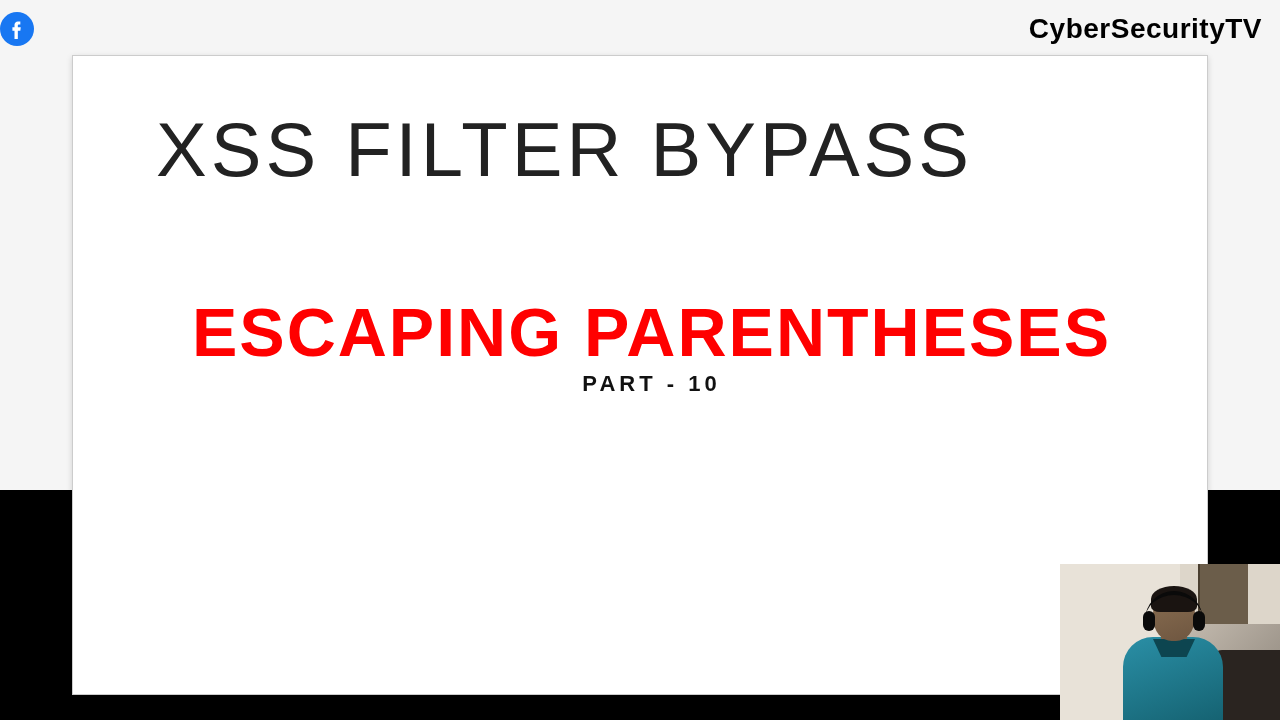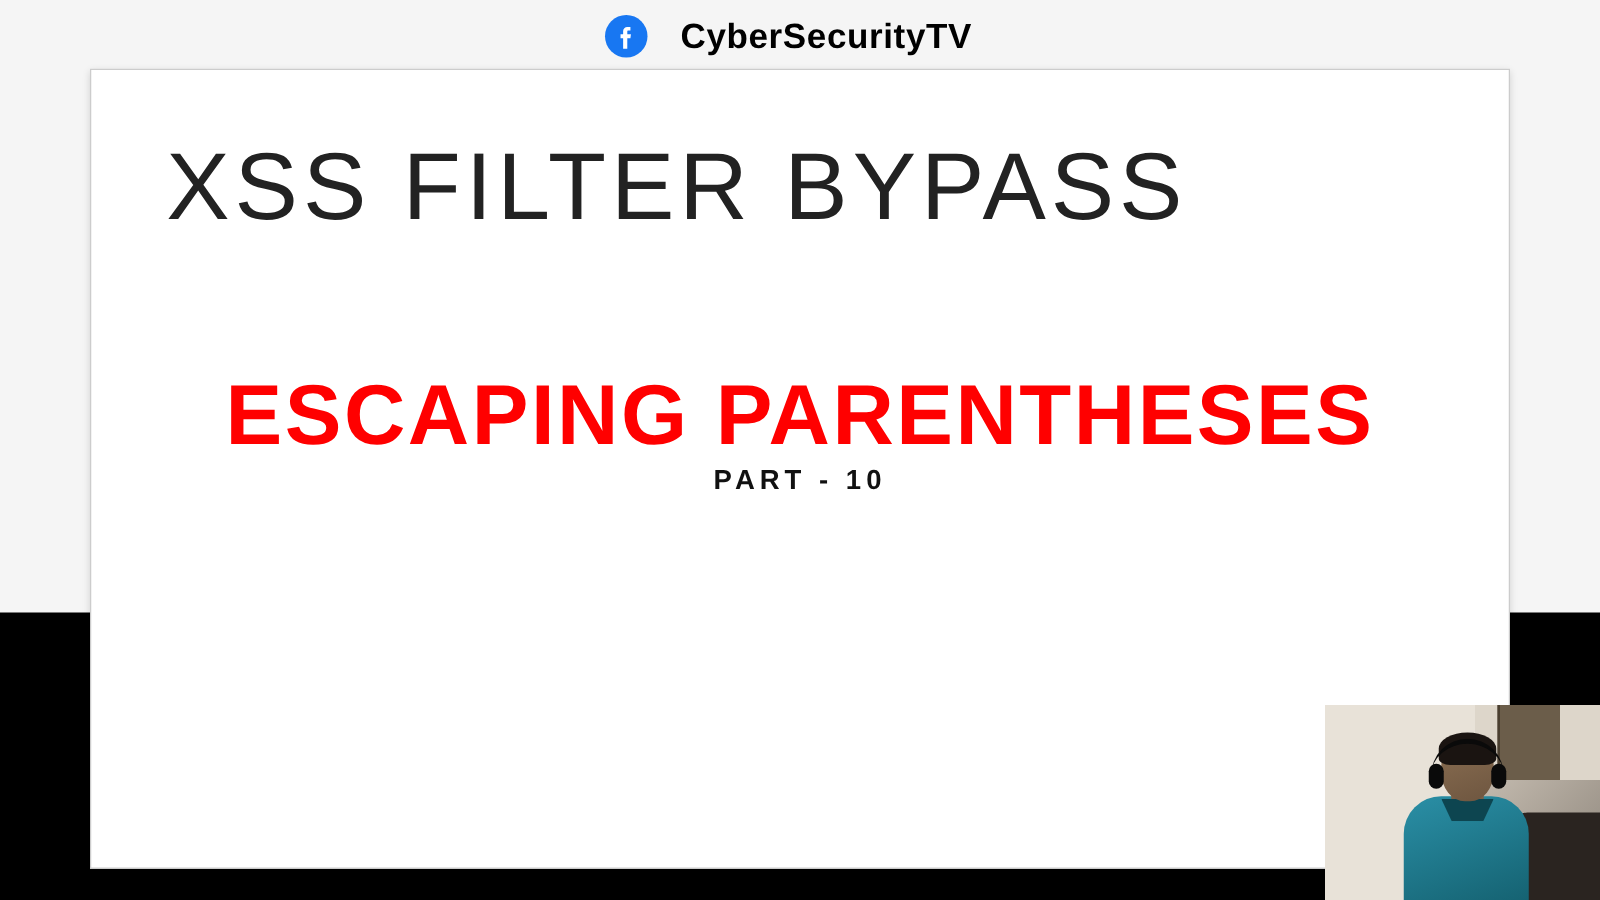--- a/index.html
+++ b/index.html
@@ -15,21 +15,21 @@
       overflow: hidden;
       font-family: "Segoe UI", Arial, sans-serif;
     }
     .top-bar {
       position: absolute;
       top: 0;
       right: 0;
       left: 0;
       height: 58px;
       display: flex;
-      justify-content: center;
+      justify-content: space-between;
       align-items: center;
       padding-right: 18px;
       gap: 26px;
     }
     .fb-icon {
       width: 34px;
       height: 34px;
       background: #1877f2;
       border-radius: 50%;
       display: flex;
@@ -57,21 +57,21 @@
     }
     .slide-card {
       position: absolute;
       left: 72px;
       top: 55px;
       width: 1136px;
       height: 640px;
       background: #fff;
       border: 1px solid #ccc;
       box-shadow: 0 2px 6px rgba(0,0,0,0.15);
-      padding: 50px 60px 0 60px;
+      padding: 50px 60px 0 83px;
     }
     .title {
       font-family: "Segoe UI Light", "Segoe UI", Arial, sans-serif;
       font-weight: 300;
       font-size: 76px;
       letter-spacing: 4px;
       color: #222;
       margin-bottom: 100px;
     }
     .subtitle {

